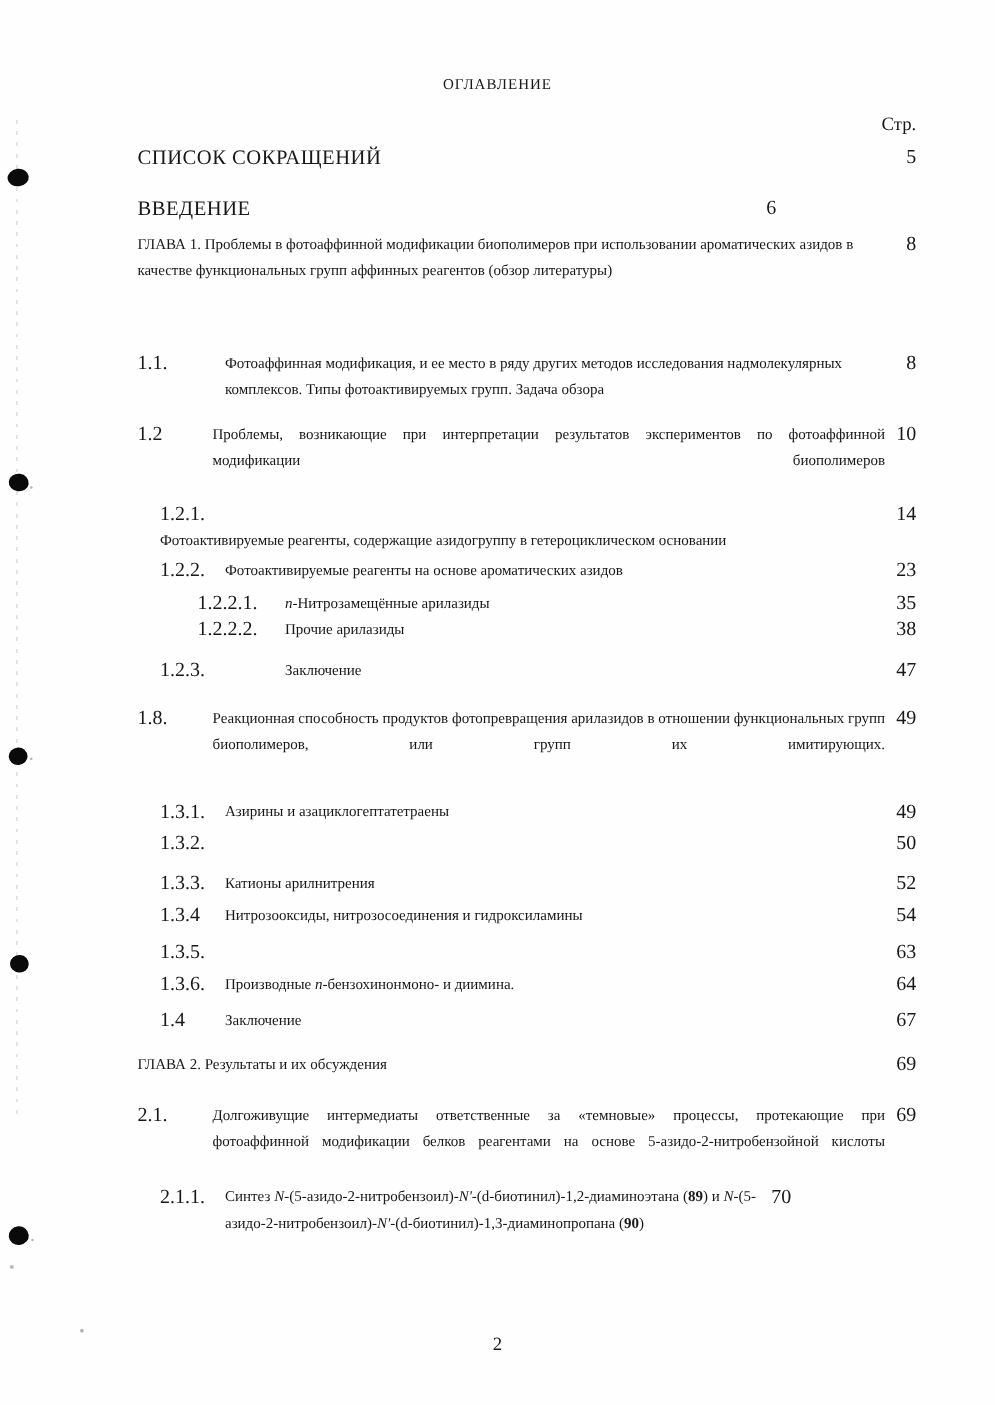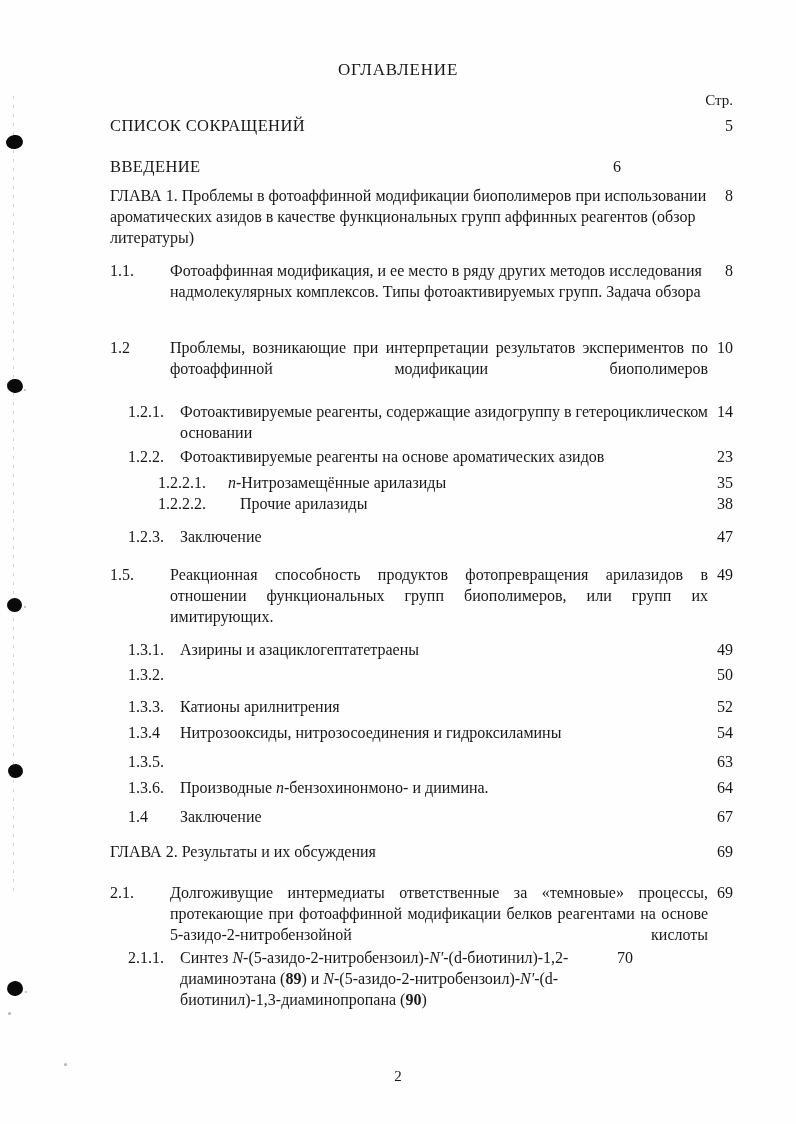--- a/index.html
+++ b/index.html
@@ -46,21 +46,21 @@
     border-radius: 50%;
   }
 
   
   .doc-title {
     position: absolute;
     top: 60px;
     left: 0;
     width: 796px;
     text-align: center;
-    font-size: 17px;
+    font-size: 12px;
     letter-spacing: 0.8px;
   }
 
   .page-col-head {
     position: absolute;
     top: 92px;
     left: 600px;
     width: 133px;
     text-align: right;
     font-size: 15px;
@@ -81,21 +81,21 @@
     padding-right: 88px;   
   }
 
   .num {
     flex: 0 0 auto;
     font-size: 16px;
     line-height: 21px;
   }
   .txt {
     flex: 1 1 auto;
-    font-size: 16px;
+    font-size: 12px;
     line-height: 21px;
   }
   .pg {
     position: absolute;
     right: 63px;
     top: 0;
     width: 30px;
     text-align: right;
     font-size: 16px;
     line-height: 21px;
@@ -164,57 +164,57 @@
         <div class="pg">5</div>
       </div>
       <div class="row lvl-top" style="position: absolute; top: 44px; left: 0px; width: 684px;">
         <div class="txt caps">ВВЕДЕНИЕ</div>
         <div class="pg">6</div>
       </div>
       <div class="row lvl-top" style="position: absolute; top: 73px; left: 0px; width: 796px;">
         <div class="txt">ГЛАВА 1. Проблемы в фотоаффинной модификации биополимеров при использовании ароматических азидов в качестве функциональных групп аффинных реагентов (обзор литературы)</div>
         <div class="pg">8</div>
       </div>
-      <div class="row lvl-2" style="position: absolute; top: 148px; left: 0px; width: 796px;">
+      <div class="row lvl-2" style="position: absolute; top: 168px; left: 0px; width: 796px; gap: 10px;">
         <div class="num">1.1.</div>
         <div class="txt">Фотоаффинная модификация, и ее место в ряду других методов исследования надмолекулярных комплексов. Типы фотоактивируемых групп. Задача обзора</div>
         <div class="pg">8</div>
       </div>
       <div class="row lvl-2 justify" style="position: absolute; top: 225px; left: 0px; width: 796px;">
         <div class="num">1.2</div>
         <div class="txt">Проблемы, возникающие при интерпретации результатов экспериментов по фотоаффинной модификации биополимеров</div>
         <div class="pg">10</div>
       </div>
-      <div class="row lvl-3 justify" style="position: absolute; top: 289px; left: 0px; width: 796px;">
+      <div class="row lvl-3 justify" style="position: absolute; top: 289px; left: 0px; width: 796px; flex-direction: column;">
         <div class="num">1.2.1.</div>
         <div class="txt">Фотоактивируемые реагенты, содержащие азидогруппу в гетероциклическом основании</div>
         <div class="pg">14</div>
       </div>
       <div class="row lvl-3" style="position: absolute; top: 334px; left: 0px; width: 796px;">
         <div class="num">1.2.2.</div>
         <div class="txt">Фотоактивируемые реагенты на основе ароматических азидов</div>
         <div class="pg">23</div>
       </div>
       <div class="row lvl-4" style="position: absolute; top: 360px; left: 0px; width: 796px;">
         <div class="num">1.2.2.1.</div>
         <div class="txt"><em>n</em>-Нитрозамещённые арилазиды</div>
         <div class="pg">35</div>
       </div>
-      <div class="row lvl-4" style="position: absolute; top: 381px; left: 0px; width: 796px; gap: 12px;">
+      <div class="row lvl-4" style="position: absolute; top: 381px; left: 0px; width: 796px;">
         <div class="num">1.2.2.2.</div>
         <div class="txt">Прочие арилазиды</div>
         <div class="pg">38</div>
       </div>
-      <div class="row lvl-3" style="position: absolute; top: 414px; left: 0px; width: 796px;">
+      <div class="row lvl-3" style="position: absolute; top: 414px; left: 0px; width: 796px; gap: 48px;">
         <div class="num">1.2.3.</div>
         <div class="txt">Заключение</div>
         <div class="pg">47</div>
       </div>
       <div class="row lvl-2 justify" style="position: absolute; top: 452px; left: 0px; width: 796px;">
-        <div class="num">1.5.</div>
+        <div class="num">1.8.</div>
         <div class="txt">Реакционная способность продуктов фотопревращения арилазидов в отношении функциональных групп биополимеров, или групп их имитирующих.</div>
         <div class="pg">49</div>
       </div>
       <div class="row lvl-3" style="position: absolute; top: 527px; left: 0px; width: 796px;">
         <div class="num">1.3.1.</div>
         <div class="txt">Азирины и азациклогептатетраены</div>
         <div class="pg">49</div>
       </div>
       <div class="row lvl-3" style="position: absolute; top: 552px; left: 0px; width: 796px;">
         <div class="num">1.3.2.</div>

